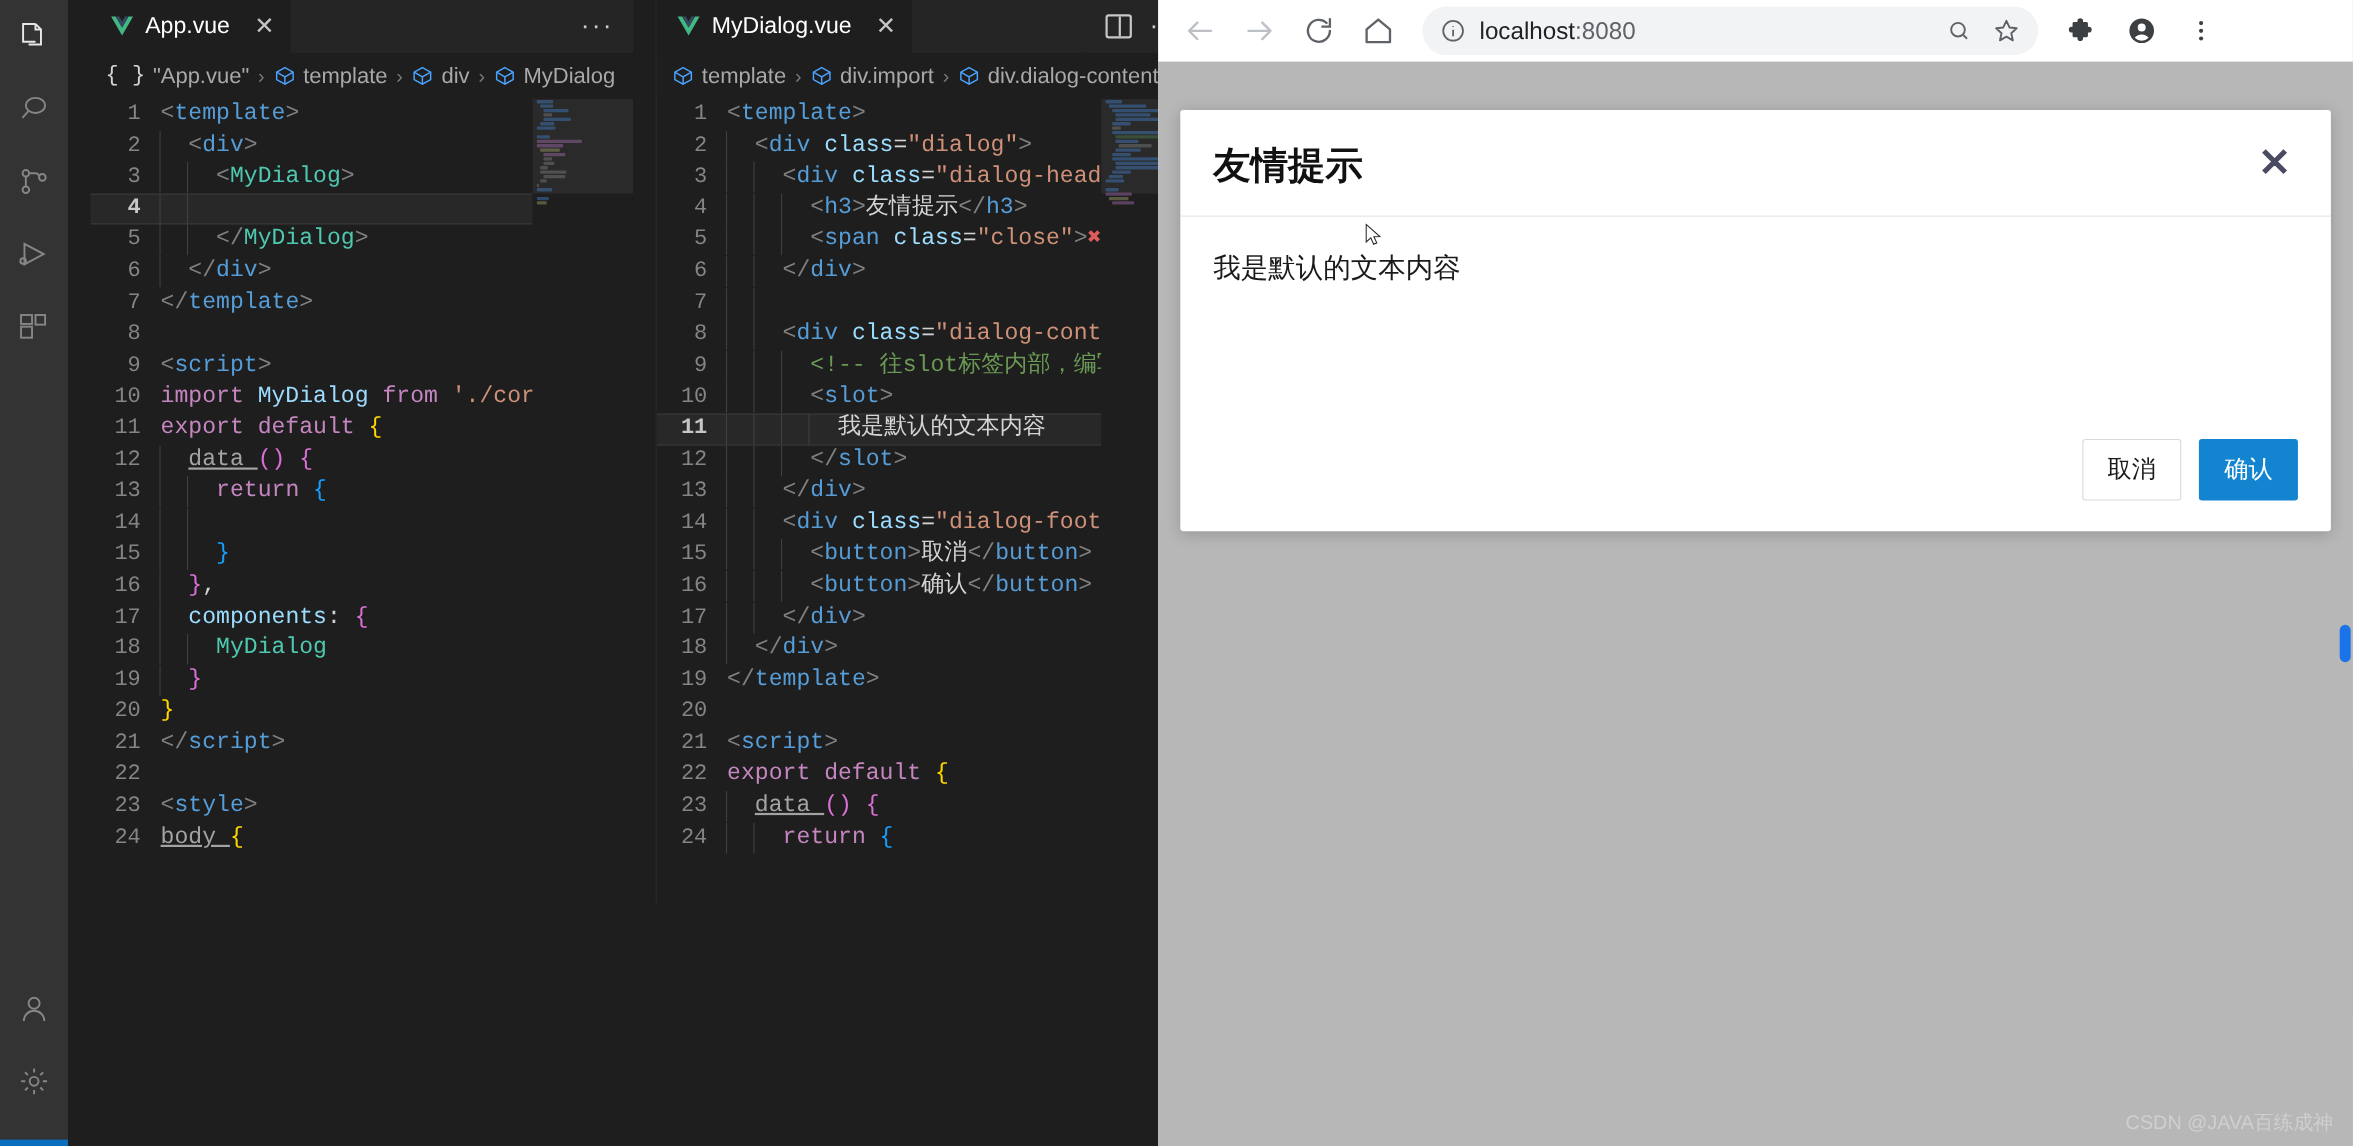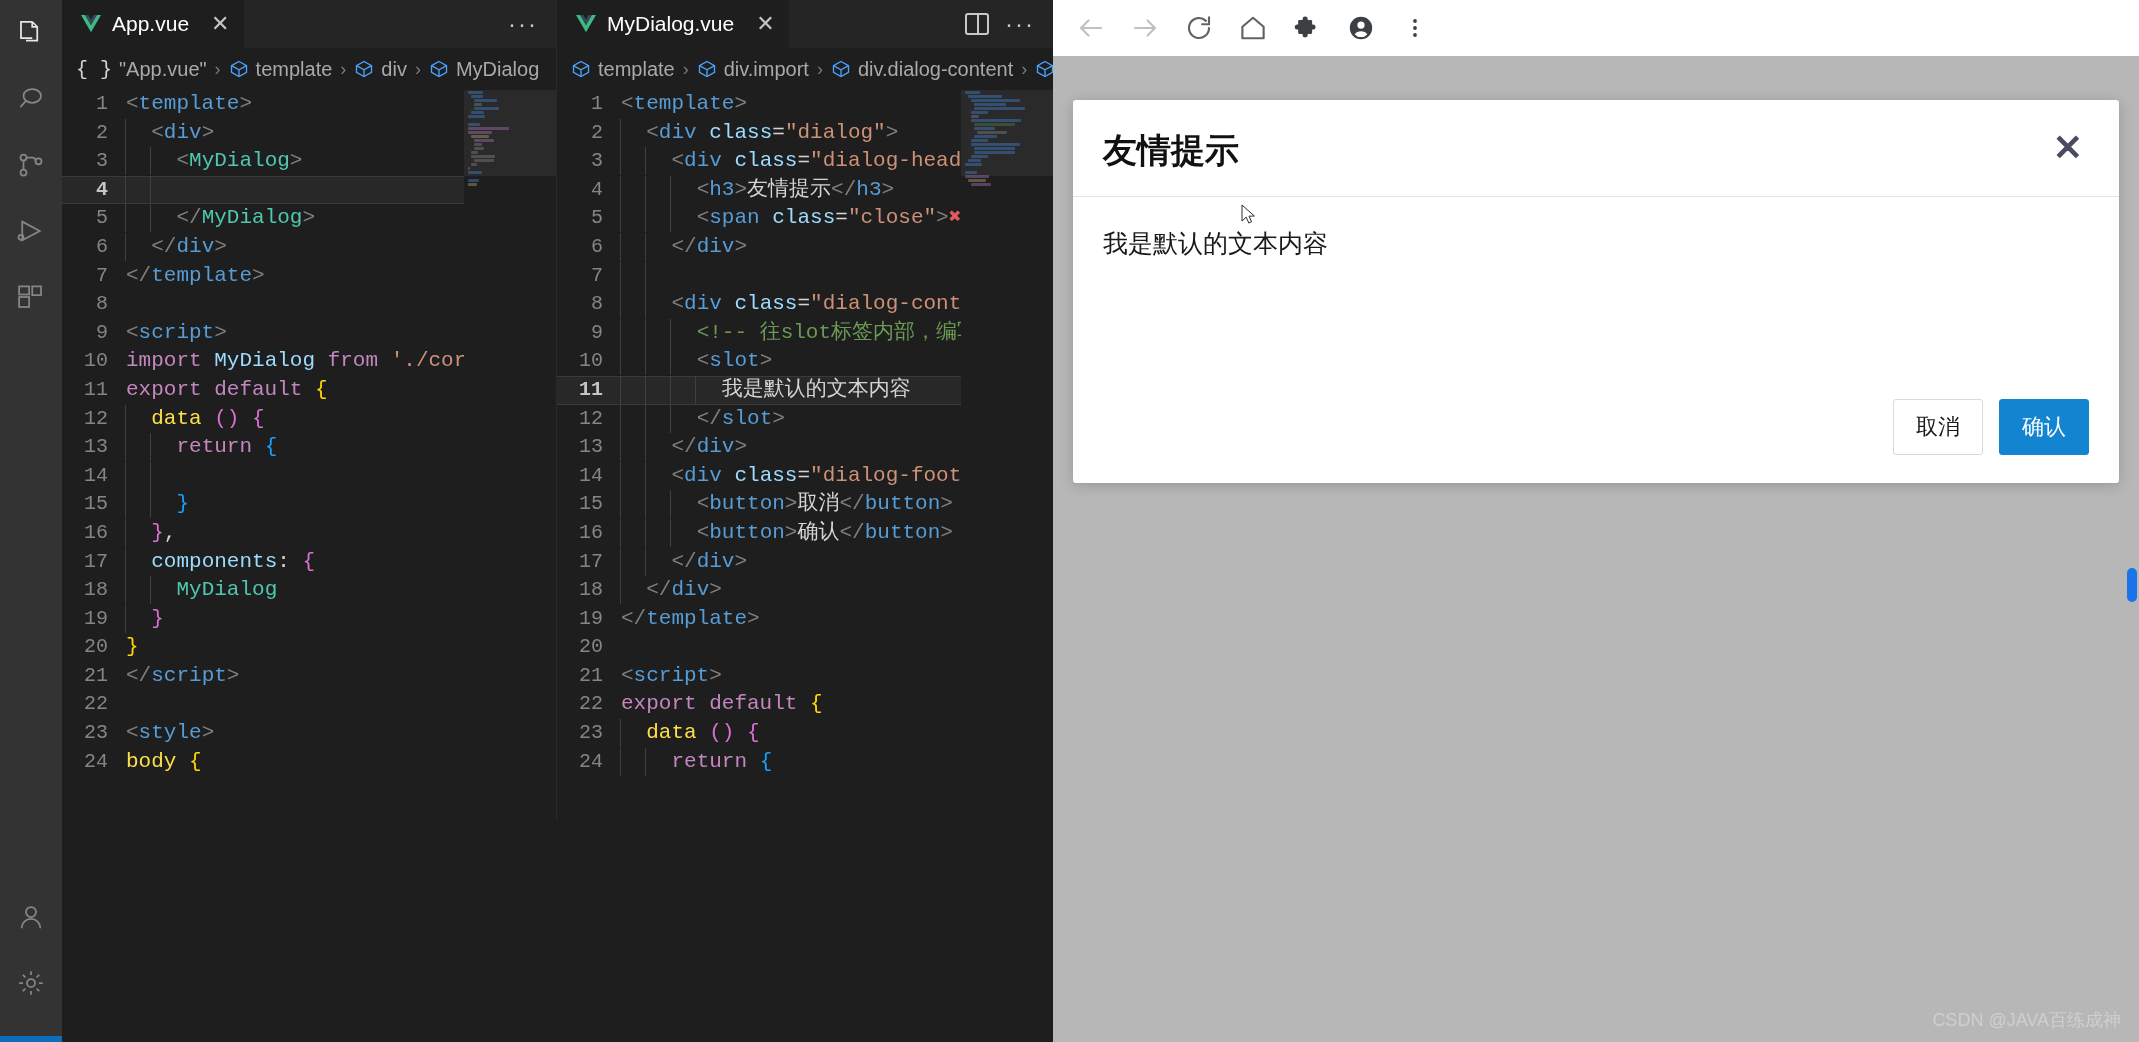--- a/index.html
+++ b/index.html
@@ -18,21 +18,21 @@
   .act-icon svg { display:block; }
   .act-spacer { flex:1 1 auto; }
   .act-blue-strip { position:absolute; left:0; bottom:0; width:62px; height:6px;
     background:#0a6ebd; }
 
   
   .editor-area { flex:0 0 991px; width:991px; height:1042px;
     background:#1e1e1e; display:flex; position:relative; }
 
   .editor-group { height:821px; position:relative; background:#1e1e1e;
-    display:flex; flex-direction:column; overflow:hidden; }
+    display:flex; flex-direction:column; overflow:hidden;margin-left:20px; }
   .group-left { flex:0 0 494px; width:494px; }
   .group-right { flex:0 0 497px; width:497px; border-left:1px solid #2a2a2a; }
 
   
   .tabsrow { height:48px; background:#252526; display:flex;
     align-items:stretch; position:relative; flex:0 0 48px; }
   .tab { display:flex; align-items:center; gap:10px; padding:0 14px 0 18px;
     background:#1e1e1e; color:#ffffff; font-size:21px; height:48px;
     position:relative; }
   .tab .vue-ico { width:22px; height:20px; position:relative; flex:0 0 22px; }
@@ -73,21 +73,21 @@
   .guide { display:inline-block; width:0; border-left:1px solid #404040;
     height:28px; position:absolute; }
 
   
   .t-tag   { color:#569cd6; }
   .t-brk   { color:#808080; }
   .t-comp  { color:#4ec9b0; }
   .t-attr  { color:#9cdcfe; }
   .t-str   { color:#ce9178; }
   .t-kw    { color:#c586c0; }
-  .t-fn    { color:#fde047; }
+  .t-fn    { color:#a3a3a3;text-decoration:underline; }
   .t-txt   { color:#d4d4d4; }
   .t-cmt   { color:#6a9955; }
   .t-p1    { color:#ffd700; }
   .t-p2    { color:#da70d6; }
   .t-p3    { color:#179fff; }
   .t-x     { color:#e05c5c; }
 
   
   .minimap { position:absolute; top:0; right:0; width:92px; bottom:0;
     background:#1e1e1e; overflow:hidden; }
@@ -402,20 +402,42 @@
             <path d="M20 12a8 8 0 1 1-2.4-5.7"></path>
             <path d="M20 3.5V9h-5.5"></path>
           </svg>
       </span>
       <span class="nav-btn">
         <svg width="30" height="30" viewBox="0 0 24 24" fill="none" stroke="currentColor" stroke-width="1.7" stroke-linejoin="round">
             <path d="M3.5 11 12 3.8 20.5 11v9.2h-17Z"></path>
           </svg>
       </span>
 
+      <div class="omnibox">
+        <span style="color:#5f6368;display:flex">
+          <svg width="24" height="24" viewBox="0 0 24 24" fill="none" stroke="currentColor" stroke-width="1.6">
+              <circle cx="12" cy="12" r="9"></circle>
+              <path d="M12 11v6M12 7.6v.8"></path>
+            </svg>
+        </span>
+        <span class="omni-text"><span>localhost</span><span class="dimpart">:8080</span></span>
+        <span class="omni-right">
+          <span style="color:#5f6368;display:flex">
+            <svg width="24" height="24" viewBox="0 0 24 24" fill="none" stroke="currentColor" stroke-width="1.7">
+                <circle cx="11" cy="11" r="6.2"></circle>
+                <path d="m15.8 15.8 3.4 3.4"></path>
+              </svg>
+          </span>
+          <span style="color:#5f6368;display:flex">
+            <svg width="26" height="26" viewBox="0 0 24 24" fill="none" stroke="currentColor" stroke-width="1.6" stroke-linejoin="round">
+                <path d="m12 3.6 2.6 5.6 6 .7-4.5 4.1 1.3 6-5.4-3.1-5.4 3.1 1.3-6-4.5-4.1 6-.7Z"></path>
+              </svg>
+          </span>
+        </span>
+      </div>
 
       <span class="nav-btn" style="color:#3c4043">
         <svg width="28" height="28" viewBox="0 0 24 24" fill="currentColor">
             <path d="M10.4 2.2a2.2 2.2 0 0 1 2.2 2.2v.7h2.6c.7 0 1.2.5 1.2 1.2v2.6h.7a2.2 2.2 0 1 1 0 4.4h-.7v2.6c0 .7-.5 1.2-1.2 1.2h-2.6v.7a2.2 2.2 0 1 1-4.4 0v-.7H5.6c-.7 0-1.2-.5-1.2-1.2v-2.6h-.7a2.2 2.2 0 1 1 0-4.4h.7V6.3c0-.7.5-1.2 1.2-1.2h2.6v-.7a2.2 2.2 0 0 1 2.2-2.2Z"></path>
           </svg>
       </span>
       <span class="nav-btn" style="color:#3c4043">
         <svg width="28" height="28" viewBox="0 0 24 24" fill="currentColor">
             <path d="M12 2.4A9.6 9.6 0 1 0 12 21.6 9.6 9.6 0 0 0 12 2.4Zm0 4a3.1 3.1 0 1 1 0 6.2 3.1 3.1 0 0 1 0-6.2Zm0 13.4a7.4 7.4 0 0 1-5.4-2.3c1-1.7 3.1-2.7 5.4-2.7s4.4 1 5.4 2.7a7.4 7.4 0 0 1-5.4 2.3Z"></path>
           </svg>

